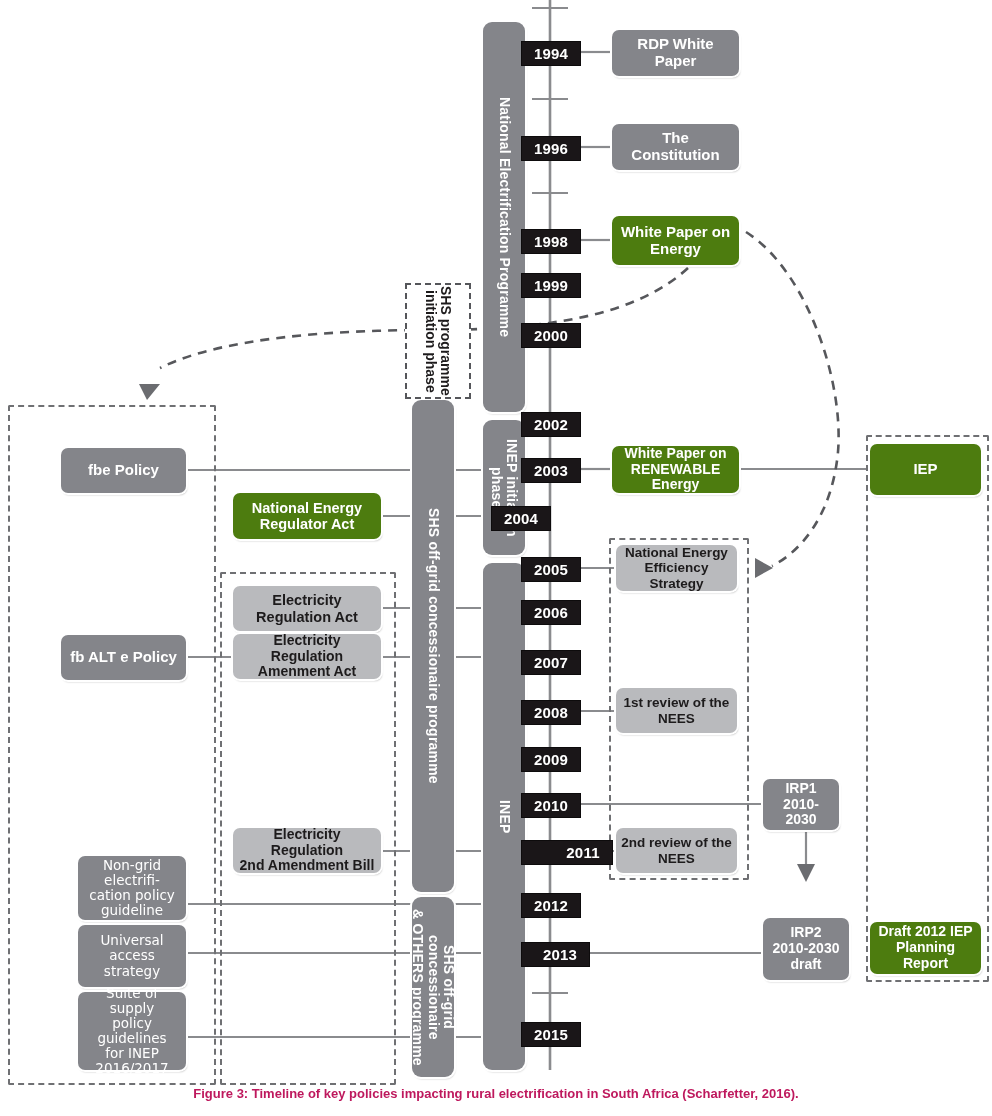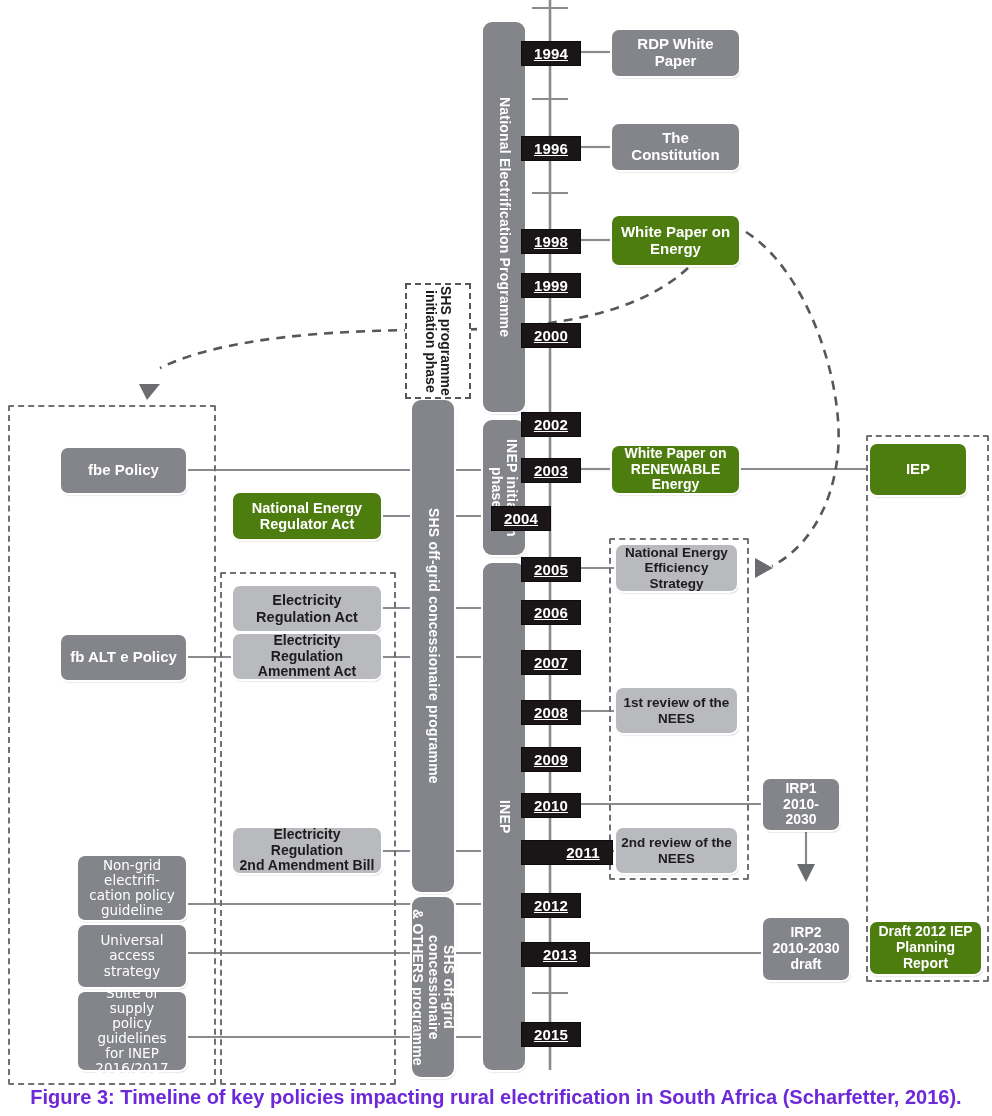--- a/index.html
+++ b/index.html
@@ -26,21 +26,20 @@
     position: absolute;
     background: #1a1618;
     color: #ffffff;
     font-weight: bold;
     font-size: 15px;
     letter-spacing: .2px;
     display: flex; align-items: center; justify-content: center;
     width: 58px; height: 23px;
     border: 1px solid #0d0b0c;
     z-index: 6;
-    text-decoration: underline;
   }
 
   
   .node {
     position: absolute;
     border-radius: 7px;
     display: flex; align-items: center; justify-content: center;
     text-align: center;
     font-weight: bold;
     line-height: 1.12;
@@ -106,23 +105,23 @@
     text-align: center;
     white-space: pre-line;
   }
 
   
   #caption {
     position: absolute;
     left: 0; top: 1086px;
     width: 992px;
     text-align: center;
-    font-size: 20px;
-    font-weight: bold;
-    color: #6d28d9;
+    font-size: 13px;
+    font-weight: bold;
+    color: #be185d;
     font-family: "Liberation Sans", sans-serif;
   }
 </style>
 </head>
 <body>
 
 <div id="stage">
 
   <svg id="wires" viewBox="0 0 992 1116" width="992" height="1116">
     <defs>
@@ -265,21 +264,21 @@
   <div class="node light cond" style="left:616px; top:828px; width:121px; height:45px; font-size:13.5px; white-space:pre-line;">2nd review of the
 NEES</div>
 
   <div class="node mid cond" style="left:763px; top:779px; width:76px; height:51px; font-size:14px; white-space:pre-line;">IRP1
 2010-2030</div>
 
   <div class="node mid cond" style="left:763px; top:918px; width:86px; height:62px; font-size:14px; white-space:pre-line;">IRP2
 2010-2030
 draft</div>
 
-  <div class="node dark cond" style="left:870px; top:444px; width:96px; height:51px; font-size:15px;">IEP</div>
+  <div class="node dark cond" style="left:870px; top:444px; width:111px; height:51px; font-size:15px;">IEP</div>
 
   <div class="node dark cond" style="left:870px; top:922px; width:111px; height:52px; font-size:14px; white-space:pre-line;">Draft 2012 IEP
 Planning Report</div>
 
   <div class="node mid cond" style="left:61px; top:448px; width:125px; height:45px; font-size:15px;">fbe Policy</div>
 
   <div class="node dark cond" style="left:233px; top:493px; width:148px; height:46px; font-size:14.5px; white-space:pre-line;">National Energy
 Regulator Act</div>
 
   <div class="node light cond" style="left:233px; top:586px; width:148px; height:45px; font-size:14.5px; white-space:pre-line;">Electricity

